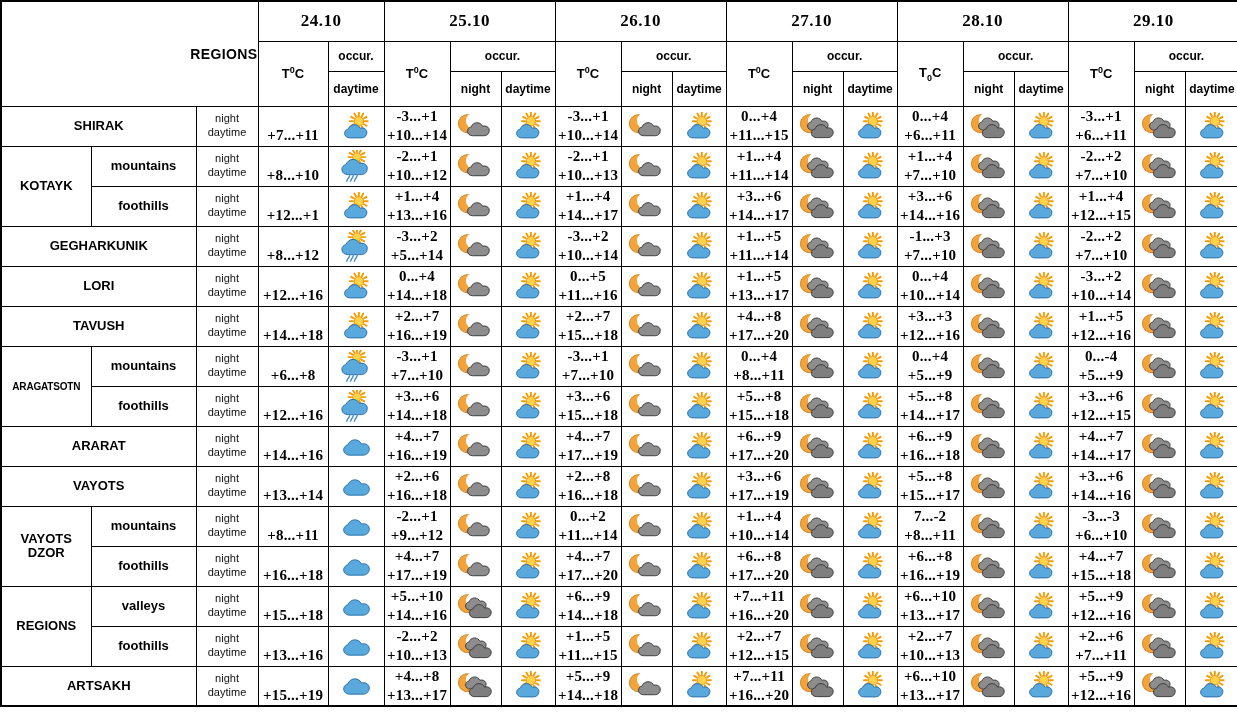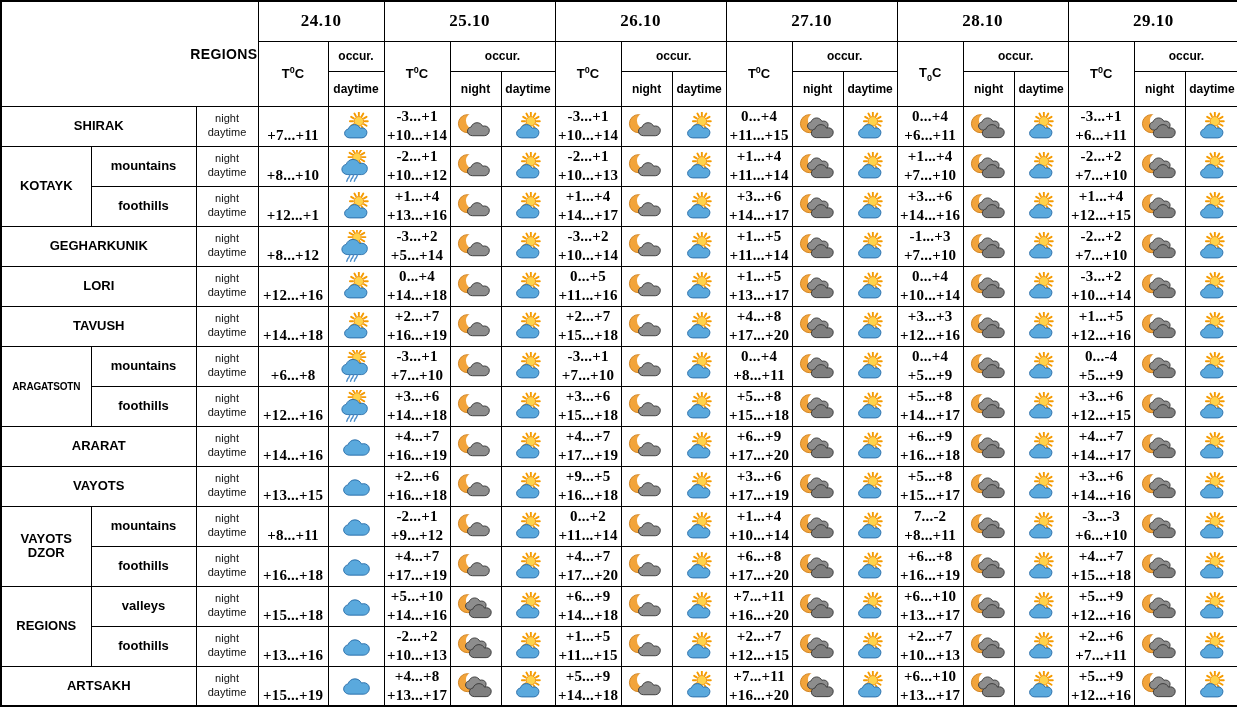--- a/index.html
+++ b/index.html
@@ -1864,21 +1864,21 @@
             </svg></span></td>
       </tr>
       <tr>
         <td class="region" colspan="2">VAYOTS</td>
         <td class="rowlabel">
           <div>night</div>
           <div>daytime</div>
         </td>
         <td class="temp">
           <div class="tline"></div>
-          <div class="tline">+13...+15</div>
+          <div class="tline">+13...+14</div>
         </td>
         <td class="icon"><span><svg viewBox="0 0 40 30" width="38" height="29" aria-hidden="true">
               <g transform="translate(7 8) scale(1.15)">
                 <path d="M5.5 14 C2.4 14 0 11.8 0 9.2 C0 6.9 1.7 5 4 4.6 C4.8 1.9 7.3 0 10.3 0 C13 0 15.3 1.5 16.3 3.8 C16.9 3.6 17.6 3.5 18.3 3.5 C21.2 3.5 23.5 5.6 23.5 8.2 C23.5 11.4 21.1 14 18.1 14 Z" fill="#5aa9dd" stroke="#2a6ea9" stroke-width="0.87"></path>
               </g>
             </svg></span></td>
         <td class="temp">
           <div class="tline">+2...+6</div>
           <div class="tline">+16...+18</div>
         </td>
@@ -1903,21 +1903,21 @@
                 <line x1="23.0" y1="3.3" x2="23.0" y2="0.1"></line>
                 <line x1="26.1" y1="4.1" x2="27.7" y2="1.4"></line>
                 <line x1="28.4" y1="6.4" x2="31.1" y2="4.8"></line>
               </g>
               <circle cx="23" cy="9.5" r="5" fill="#ffd24a" stroke="#ef8f0e" stroke-width="1"></circle>
               <g transform="translate(8 13) scale(1)">
                 <path d="M5.5 14 C2.4 14 0 11.8 0 9.2 C0 6.9 1.7 5 4 4.6 C4.8 1.9 7.3 0 10.3 0 C13 0 15.3 1.5 16.3 3.8 C16.9 3.6 17.6 3.5 18.3 3.5 C21.2 3.5 23.5 5.6 23.5 8.2 C23.5 11.4 21.1 14 18.1 14 Z" fill="#5aa9dd" stroke="#2a6ea9" stroke-width="1.00"></path>
               </g>
             </svg></span></td>
         <td class="temp">
-          <div class="tline">+9...+5</div>
+          <div class="tline">+2...+8</div>
           <div class="tline">+16...+18</div>
         </td>
         <td class="icon"><span><svg viewBox="0 0 40 30" width="38" height="29" aria-hidden="true">
               <circle cx="11" cy="12" r="9.5" fill="#f2a43b" stroke="#d07f1a" stroke-width="1"></circle>
               <circle cx="18" cy="9" r="8.6" fill="#ffffff"></circle>
               <g transform="translate(11 11) scale(0.98)">
                 <path d="M5.5 14 C2.4 14 0 11.8 0 9.2 C0 6.9 1.7 5 4 4.6 C4.8 1.9 7.3 0 10.3 0 C13 0 15.3 1.5 16.3 3.8 C16.9 3.6 17.6 3.5 18.3 3.5 C21.2 3.5 23.5 5.6 23.5 8.2 C23.5 11.4 21.1 14 18.1 14 Z" fill="#8d8d8d" stroke="#3b3b3b" stroke-width="1.02"></path>
               </g>
             </svg></span></td>
         <td class="icon"><span><svg viewBox="0 0 40 30" width="38" height="29" aria-hidden="true">

